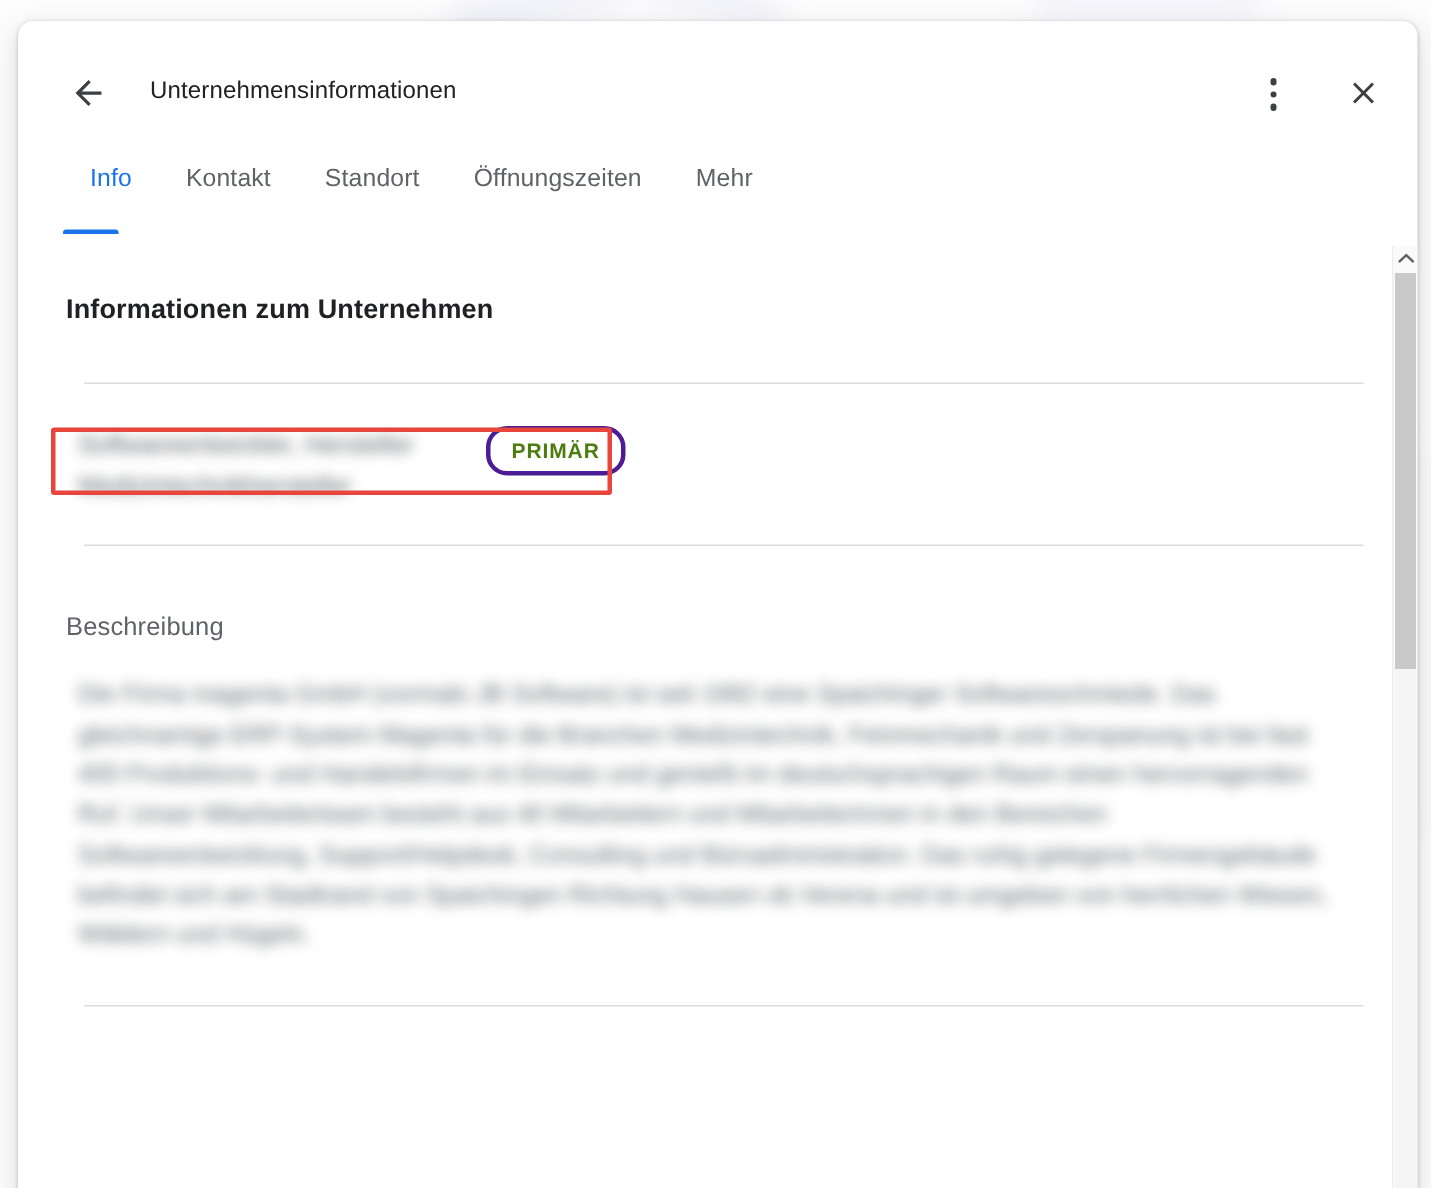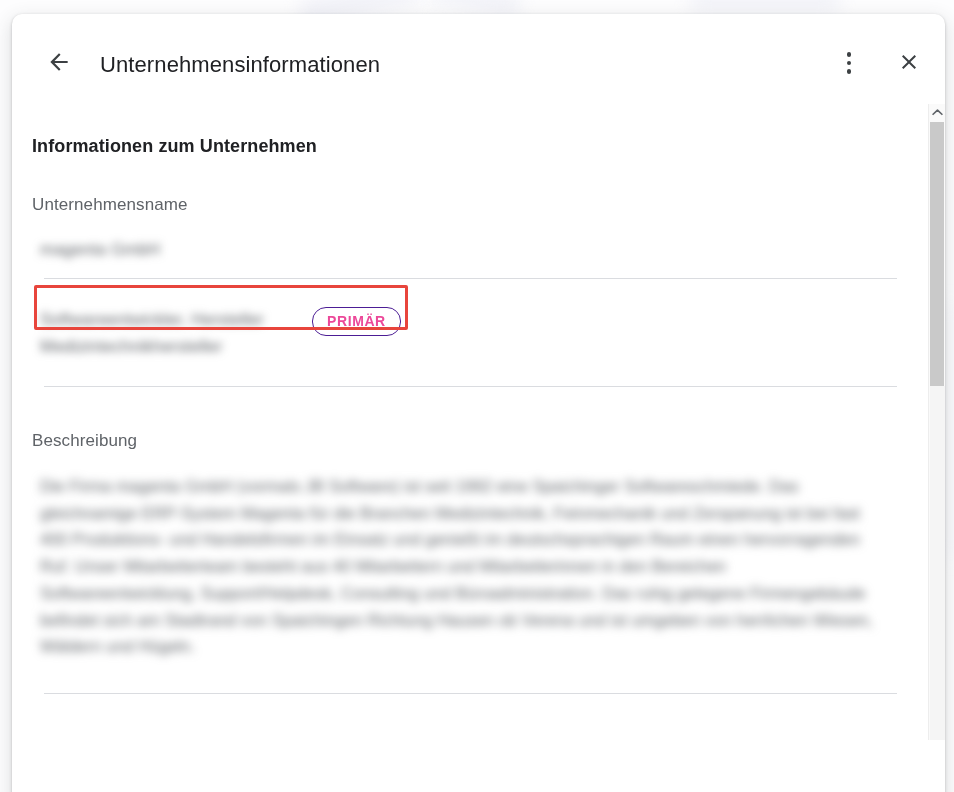--- a/index.html
+++ b/index.html
@@ -65,21 +65,21 @@
     cursor: pointer;
     display: flex;
     align-items: center;
     justify-content: center;
     padding: 0;
   }
   .hdr-title {
     position: absolute;
     left: 88px;
     top: 38px;
-    font-size: 22px;
+    font-size: 16px;
     color: #202124;
     font-weight: 400;
     letter-spacing: .1px;
     white-space: nowrap;
   }
   .hdr-actions {
     position: absolute;
     right: 14px;
     top: 27px;
     display: flex;
@@ -137,21 +137,21 @@
     position: relative;
     height: 636px;
   }
   .content {
     position: absolute;
     left: 0; top: 0; right: 18px; bottom: 0;
     padding: 0 0 0 0;
     overflow: hidden;
   }
   .inner {
-    padding: 32px 52px 0 20px;
+    padding: 32px 52px 0 32px;
   }
   .section-title {
     font-size: 18px;
     font-weight: 700;
     color: #202124;
     margin: 0 0 38px 0;
     letter-spacing: .1px;
   }
   .field-label {
     font-size: 17px;
@@ -198,26 +198,26 @@
     gap: 16px;
     padding-left: 8px;
   }
   .cat-text {
     font-size: 17px;
     line-height: 27px;
     max-width: 256px;
   }
   .badge {
     display: inline-block;
-    border: 1px solid #4c1d95;
+    border: 3px solid #4c1d95;
     border-radius: 14px;
     padding: 5px 14px 6px;
     font-size: 14px;
     font-weight: 700;
-    color: #ec4899;
+    color: #4d7c0f;
     letter-spacing: .6px;
     background: #fff;
     white-space: nowrap;
     margin-top: 1px;
   }
 
   .desc-text {
     font-size: 16.5px;
     line-height: 26.7px;
     padding-left: 8px;
@@ -294,31 +294,35 @@
       <button class="icon-btn" aria-label="Schließen">
         <span>
           <svg width="24" height="24" viewBox="0 0 24 24" aria-hidden="true">
             <path d="M19 6.41 17.59 5 12 10.59 6.41 5 5 6.41 10.59 12 5 17.59 6.41 19 12 13.41 17.59 19 19 17.59 13.41 12z" fill="#3c4043"></path>
           </svg>
         </span>
       </button>
     </div>
   </div>
 
+  <div class="tabs">
+    <button class="tab active">Info</button>
+    <button class="tab">Kontakt</button>
+    <button class="tab">Standort</button>
+    <button class="tab">Öffnungszeiten</button>
+    <button class="tab">Mehr</button>
+    <div class="tab-underline"></div>
+  </div>
 
   <div class="content-wrap">
     <div class="content">
       <div class="inner">
 
         <div class="section-title">Informationen zum Unternehmen</div>
 
-        <div>
-          <div class="field-label">Unternehmensname</div>
-          <div class="name-value blur-text">magenta GmbH</div>
-        </div>
         <div class="divider" style="margin-top:17px"></div>
 
         <div style="margin-top:27px">
           <div class="cat-row">
             <div class="cat-text blur-text">Softwareentwickler, Hersteller Medizintechnikhersteller</div>
             <span class="badge">PRIMÄR</span>
           </div>
         </div>
         <div class="divider" style="margin-top:26px"></div>
 

